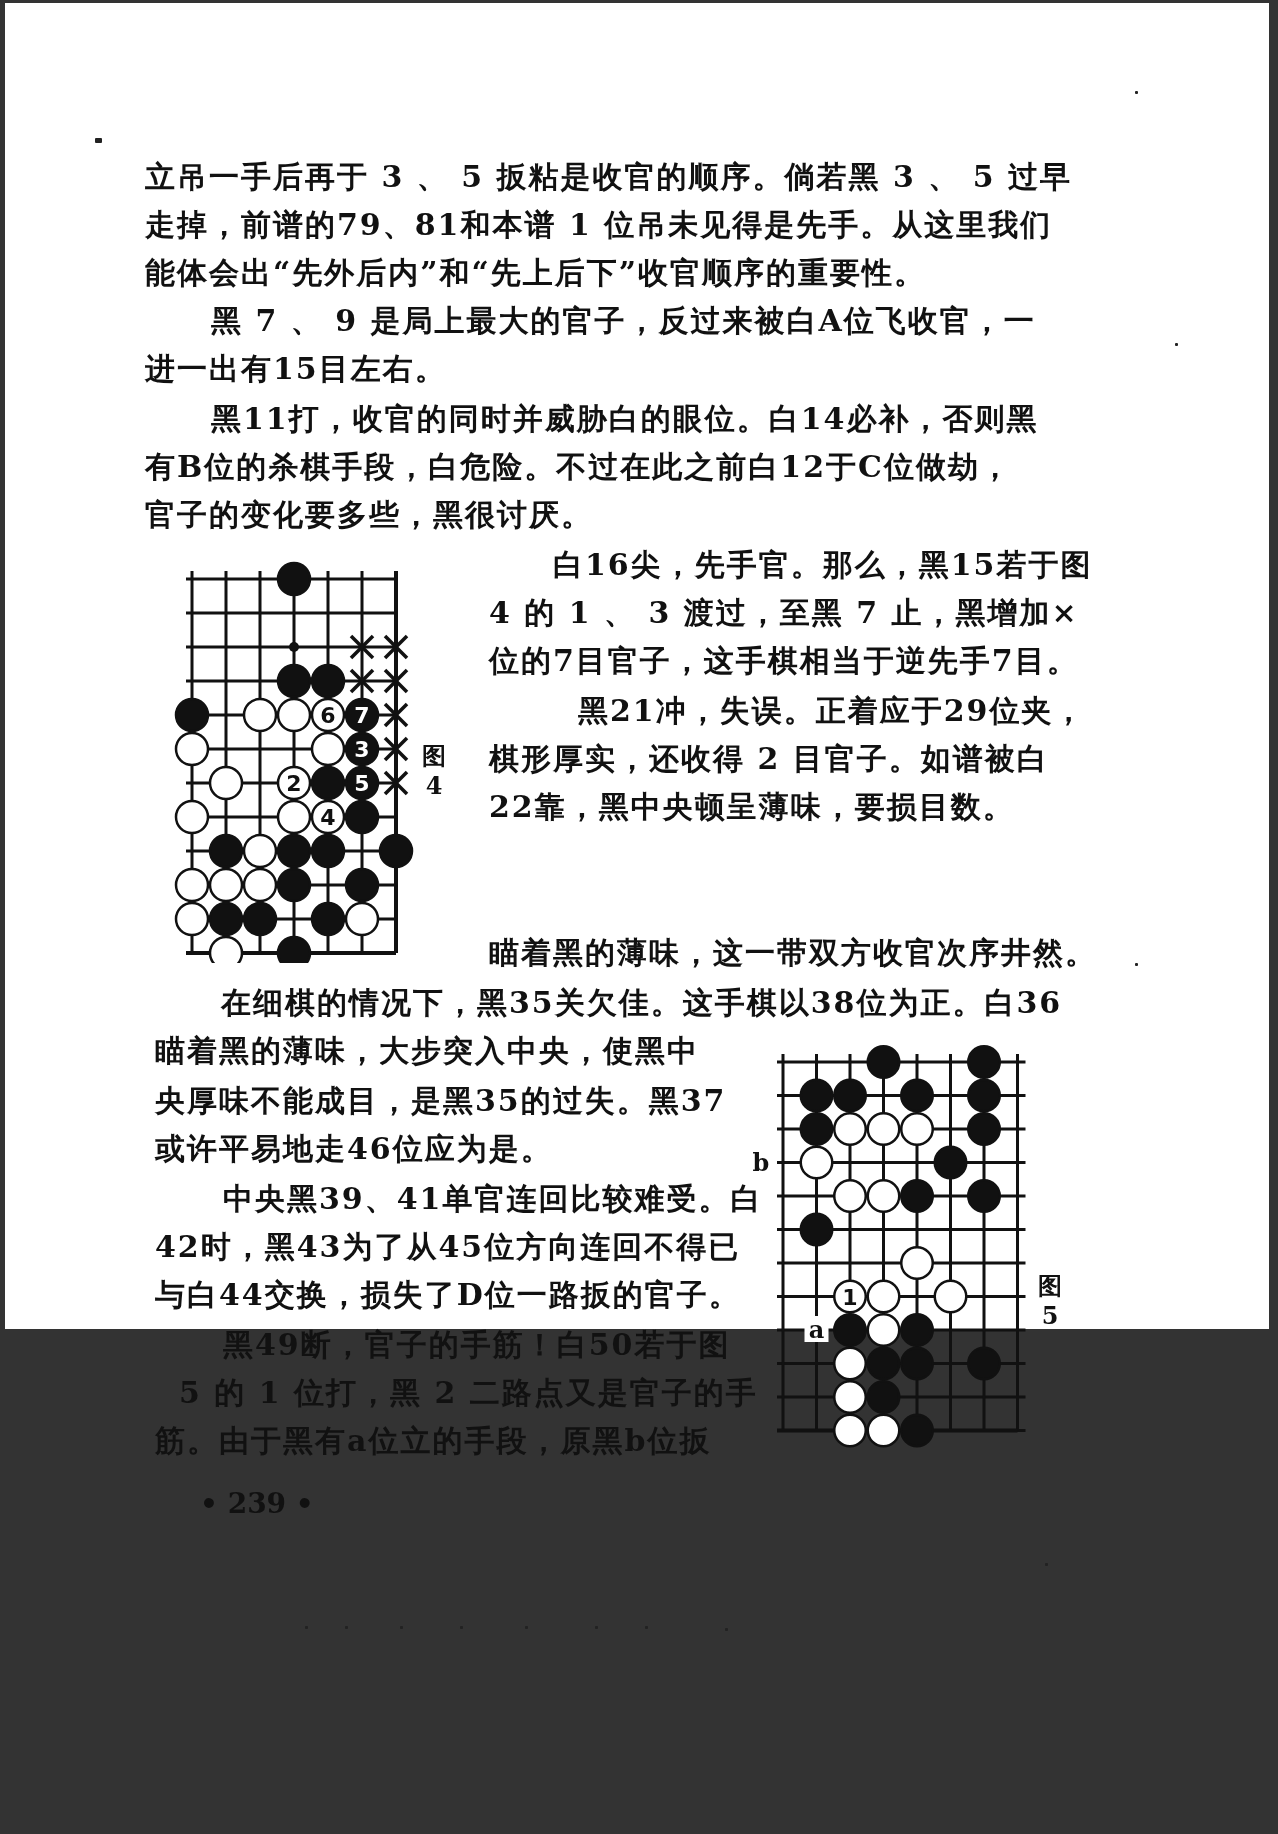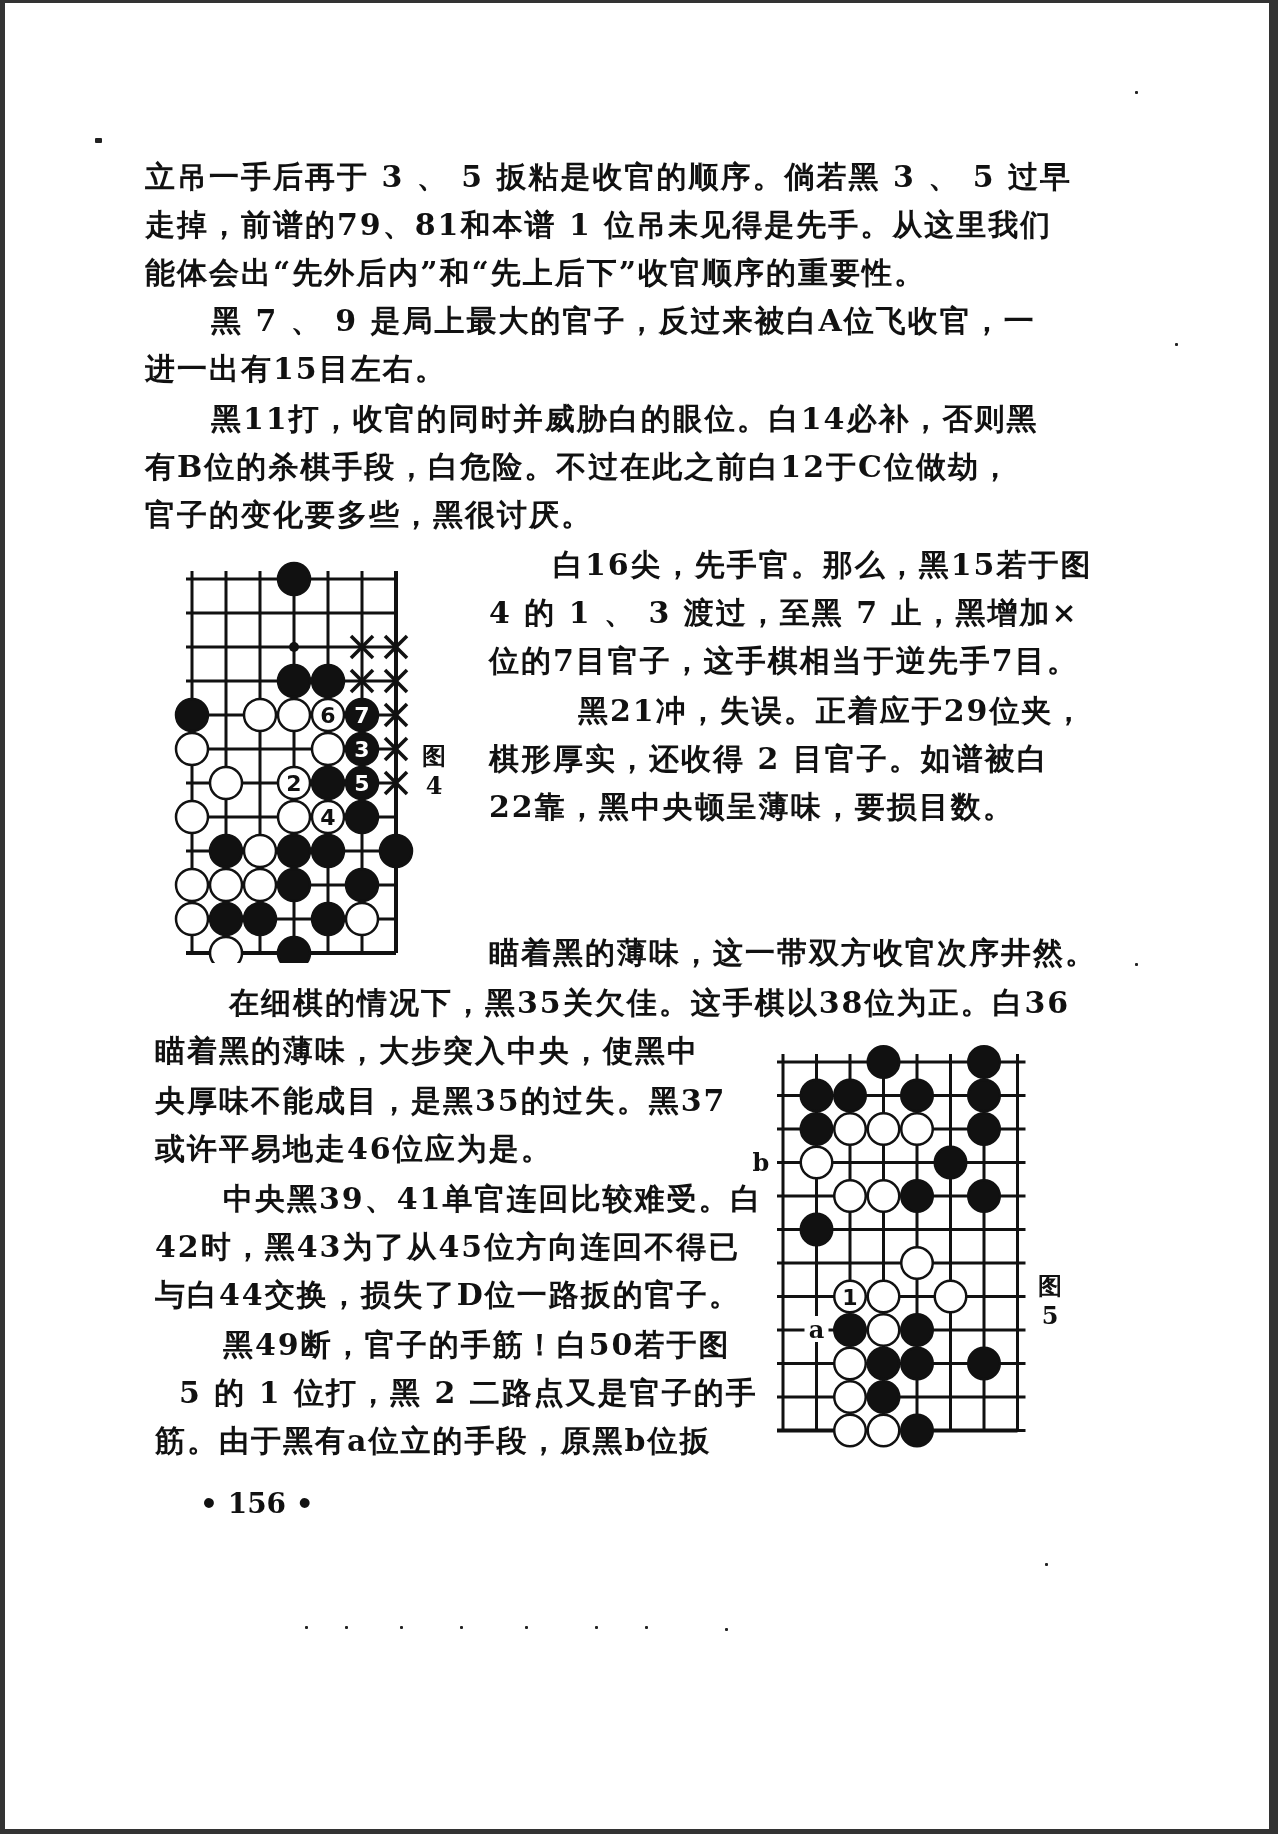--- a/index.html
+++ b/index.html
@@ -1,18 +1,18 @@
 <!DOCTYPE html>
 <html><head>
 <meta charset="utf-8">
 <style>
   html, body { margin:0; padding:0; }
   body { width:1278px; height:1834px; background:#333333; position:relative; overflow:hidden;
          font-family:"DejaVu Serif", "Liberation Serif", serif; color:#111; }
-  .page { position:absolute; left:5px; top:3px; width:1264px; height:1826px; background:#ffffff; }
+  .page { position:absolute; left:5px; top:3px; width:1264px; height:1326px; background:#ffffff; }
   .line { position:absolute; font-size:30px; line-height:36px; white-space:nowrap; letter-spacing:2px; font-weight:bold; }
   .fig { position:absolute; }
   .fig svg { display:block; }
   .fig-label { position:absolute; font-size:24px; font-weight:bold; text-align:center; line-height:30px; }
   .page-num { position:absolute; font-size:28px; font-weight:bold; }
   .speck { position:absolute; width:3px; height:3px; background:#222; border-radius:1px; }
 </style>
 </head>
 <body>
 
@@ -115,21 +115,21 @@
   </div>
 
   <div class="line" style="left:548px; top:544px;">白16尖，先手官。那么，黑15若于图</div>
   <div class="line" style="left:484px; top:592px;">4 的 1 、 3 渡过，至黑 7 止，黑增加×</div>
   <div class="line" style="left:484px; top:640px;">位的7目官子，这手棋相当于逆先手7目。</div>
   <div class="line" style="left:533px; top:690px;margin-left:40px;">黑21冲，失误。正着应于29位夹，</div>
   <div class="line" style="left:484px; top:738px;">棋形厚实，还收得 2 目官子。如谱被白</div>
   <div class="line" style="left:484px; top:786px;">22靠，黑中央顿呈薄味，要损目数。</div>
   <div class="line" style="left:484px; top:932px;">瞄着黑的薄味，这一带双方收官次序井然。</div>
 
-  <div class="line" style="left:224px; top:982px;">在细棋的情况下，黑35关欠佳。这手棋以38位为正。白36</div>
+  <div class="line" style="left:216px; top:982px;">在细棋的情况下，黑35关欠佳。这手棋以38位为正。白36</div>
 
   <div class="line" style="left:150px; top:1030px;">瞄着黑的薄味，大步突入中央，使黑中</div>
   <div class="line" style="left:150px; top:1080px;">央厚味不能成目，是黑35的过失。黑37</div>
   <div class="line" style="left:150px; top:1128px;">或许平易地走46位应为是。</div>
   <div class="line" style="left:218px; top:1178px;">中央黑39、41单官连回比较难受。白</div>
   <div class="line" style="left:150px; top:1226px;">42时，黑43为了从45位方向连回不得已</div>
   <div class="line" style="left:150px; top:1274px;">与白44交换，损失了D位一路扳的官子。</div>
   <div class="line" style="left:218px; top:1324px;">黑49断，官子的手筋！白50若于图</div>
   <div class="line" style="left:164px; top:1372px;margin-left:10px;">5 的 1 位打，黑 2 二路点又是官子的手</div>
   <div class="line" style="left:150px; top:1420px;">筋。由于黑有a位立的手段，原黑b位扳</div>
@@ -195,21 +195,21 @@
         <text x="11" y="132.5" text-anchor="middle" font-size="24" font-weight="bold" font-family="DejaVu Serif, serif" fill="#111">b</text>
         <rect x="54.5" y="278" width="24" height="26" fill="#fff"></rect>
         <text x="66.5" y="300" text-anchor="middle" font-size="24" font-weight="bold" font-family="DejaVu Serif, serif" fill="#111">a</text>
       </svg>
   </div>
   <div class="fig-label" style="left:1030px; top:1268px; width:30px;">
     <div>图</div>
     <div>5</div>
   </div>
 
-  <div class="page-num" style="left:195px; top:1484px;">• 156 •</div>
+  <div class="page-num" style="left:195px; top:1484px;">• 239 •</div>
 
   <div class="speck" style="left:90px; top:135px; width:7px; height:5px;"></div>
   <div class="speck" style="left:1130px; top:88px;"></div>
   <div class="speck" style="left:1170px; top:340px;"></div>
   <div class="speck" style="left:1130px; top:960px;"></div>
   <div class="speck" style="left:1040px; top:1560px;"></div>
   <div class="speck" style="left:300px; top:1623px;"></div>
   <div class="speck" style="left:340px; top:1623px;"></div>
   <div class="speck" style="left:395px; top:1623px;"></div>
   <div class="speck" style="left:455px; top:1623px;"></div>

